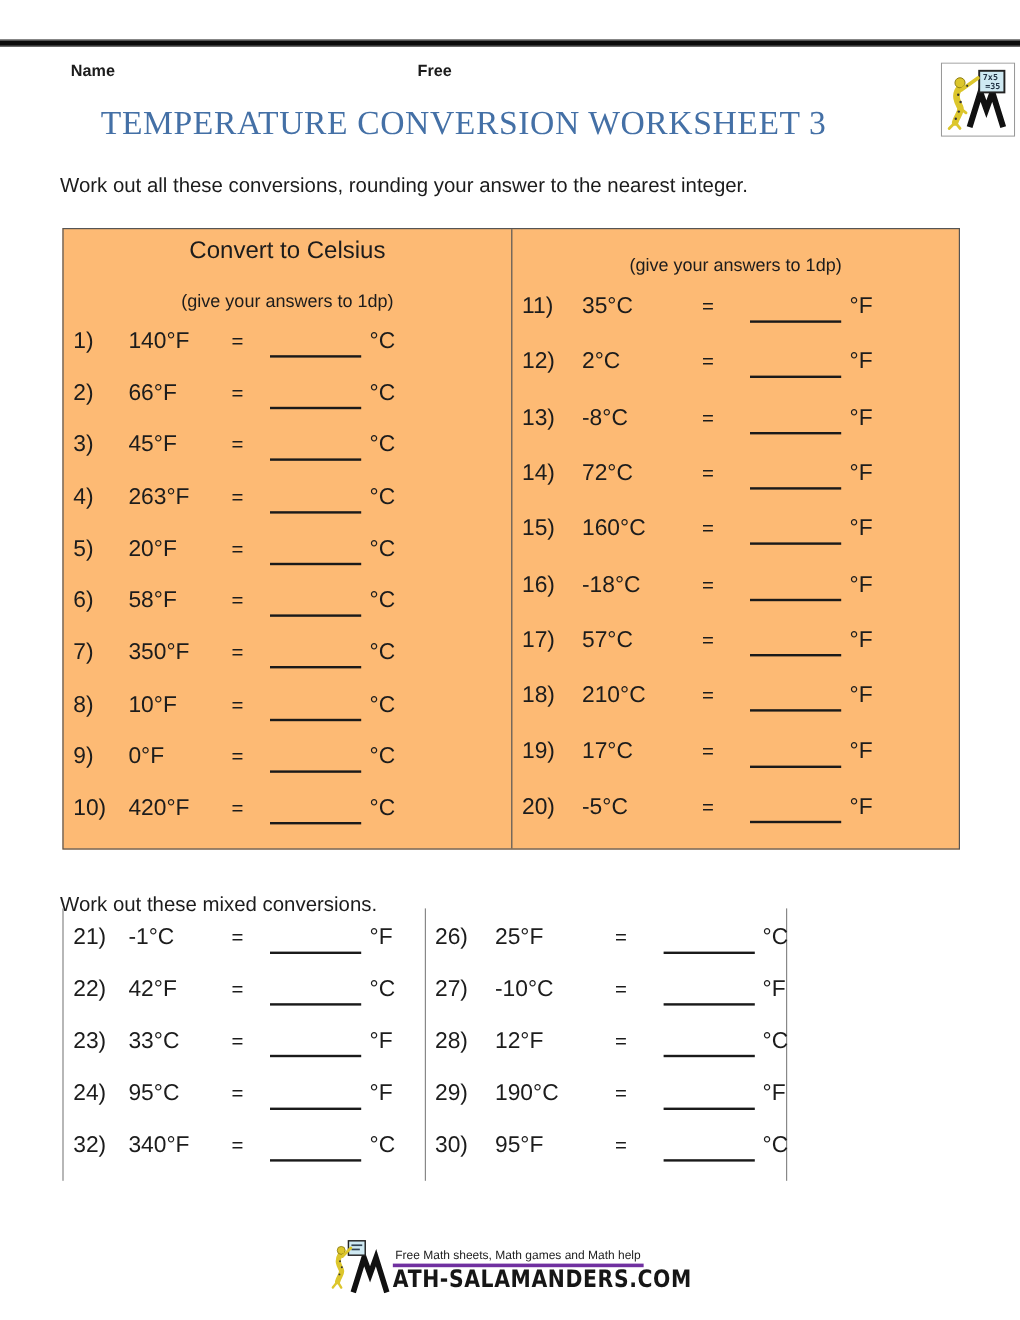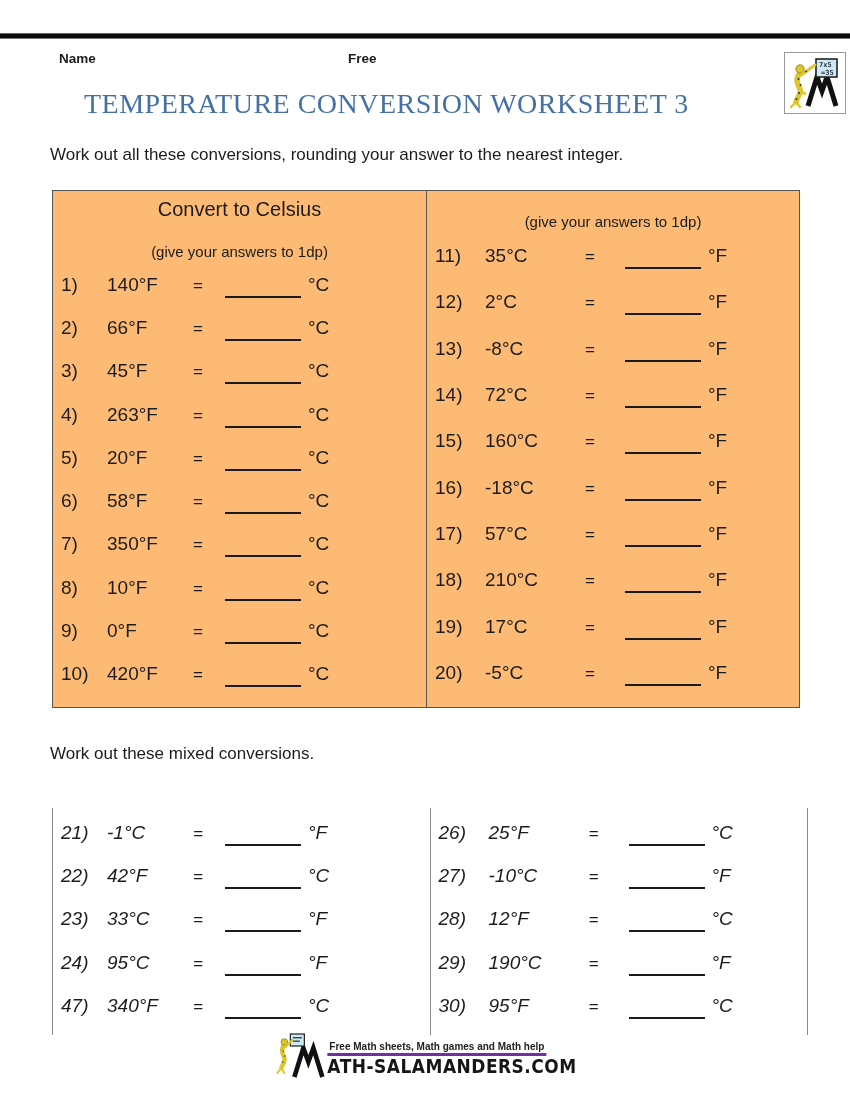--- a/index.html
+++ b/index.html
@@ -38,37 +38,37 @@
   .qrow { display:flex; align-items:baseline; font-size:19px; padding-left:8px; white-space:nowrap; }
   .qnum  { width:46px; flex:none; }
   .qval  { width:86px; flex:none; }
   .qeq   { width:32px; flex:none; font-size:17px; }
   .qblank{ width:76px; flex:none; border-bottom:2px solid #1a1a1a; margin-right:7px; }
   .rcol .qnum { width:50px; }
   .rcol .qval { width:100px; }
   .rcol .qeq  { width:40px; }
 
   .mixed-section {
-    position:absolute; left:52px; top:808px; width:756px; height:227px;
-    display:flex; border-right:1px solid #888;font-style:italic;
+    position:absolute; left:52px; top:757px; width:604px; height:227px;
+    display:flex; border-right:1px solid #888;
   }
   .mcol {
     flex:1 1 50%; min-width:0; border-left:1px solid #888;
     display:flex; flex-direction:column; justify-content:space-around;
     padding:4px 0 6px 0;
   }
 
   .page-footer {
     position:absolute; left:50%; top:1032px; transform:translateX(-50%);
     display:flex; align-items:flex-end;
   }
   .footer-icon { flex:none; margin-right:2px; }
   .footer-text { display:flex; flex-direction:column; align-items:flex-start; }
   .footer-tagline {
-    font-size:10px; font-weight:bold; color:#222; padding:0 2px 1px 2px;
+    font-size:10px; font-weight:normal; color:#222; padding:0 2px 1px 2px;
     border-bottom:3px solid var(--tagline-underline, #7030A0);
     text-align:right;
   }
   .footer-site {
     font-size:17px; font-weight:bold; color:#161616; letter-spacing:0.5px;
     font-family:"DejaVu Sans", sans-serif;
     transform:scaleY(1.18); transform-origin:bottom left; margin-top:2px;
   }
 </style>
 </head>
@@ -285,21 +285,21 @@
         <span class="qunit">°F</span>
       </div>
       <div class="qrow">
         <span class="qnum">24)</span>
         <span class="qval">95°C</span>
         <span class="qeq">=</span>
         <span class="qblank">&nbsp;</span>
         <span class="qunit">°F</span>
       </div>
       <div class="qrow">
-        <span class="qnum">47)</span>
+        <span class="qnum">32)</span>
         <span class="qval">340°F</span>
         <span class="qeq">=</span>
         <span class="qblank">&nbsp;</span>
         <span class="qunit">°C</span>
       </div>
     </div>
   <div class="mcol rcol">
       <div class="qrow">
         <span class="qnum">26)</span>
         <span class="qval">25°F</span>

